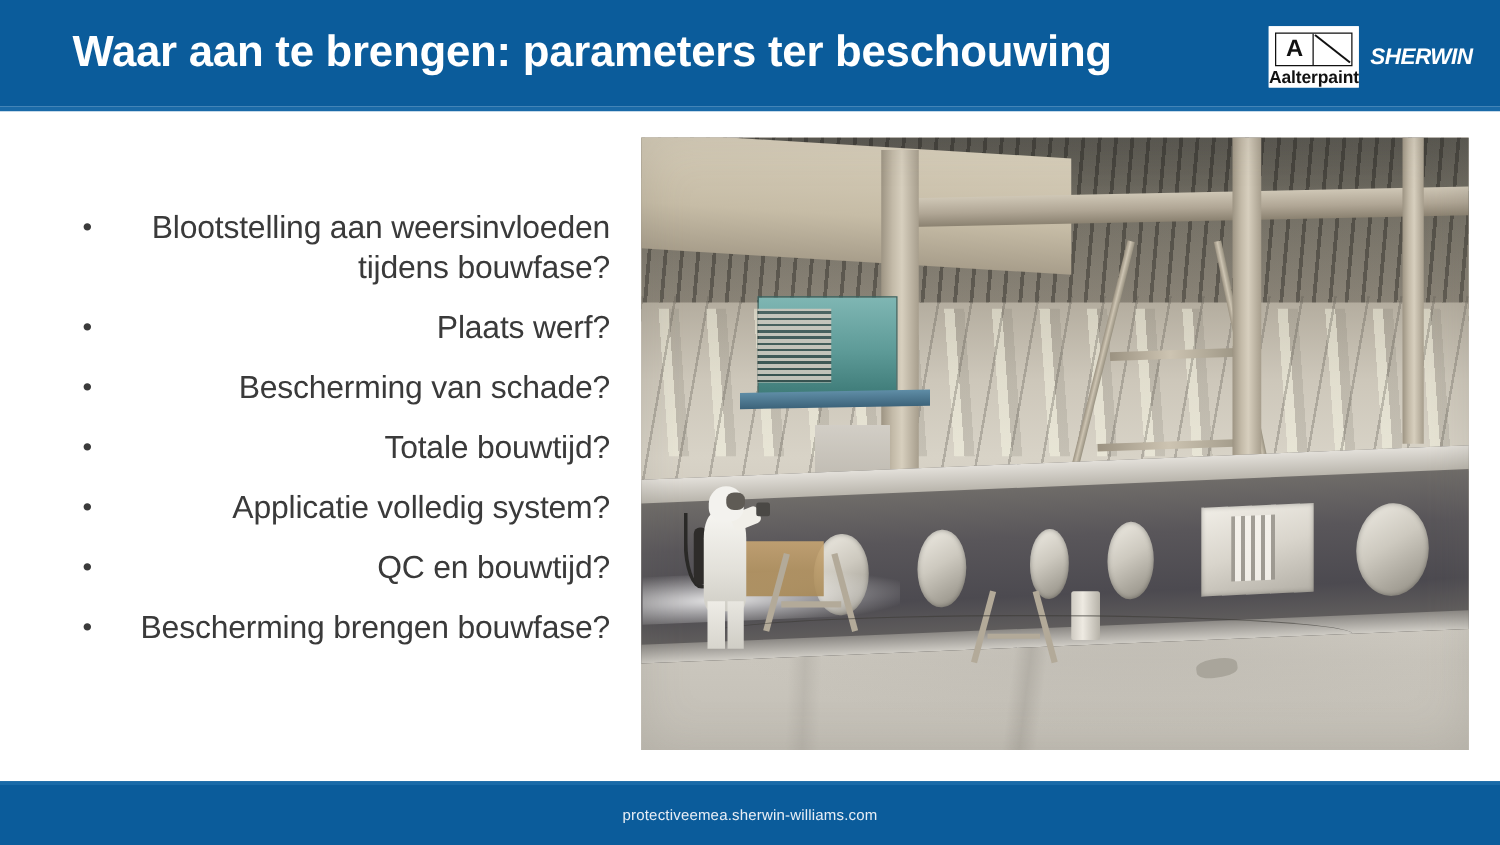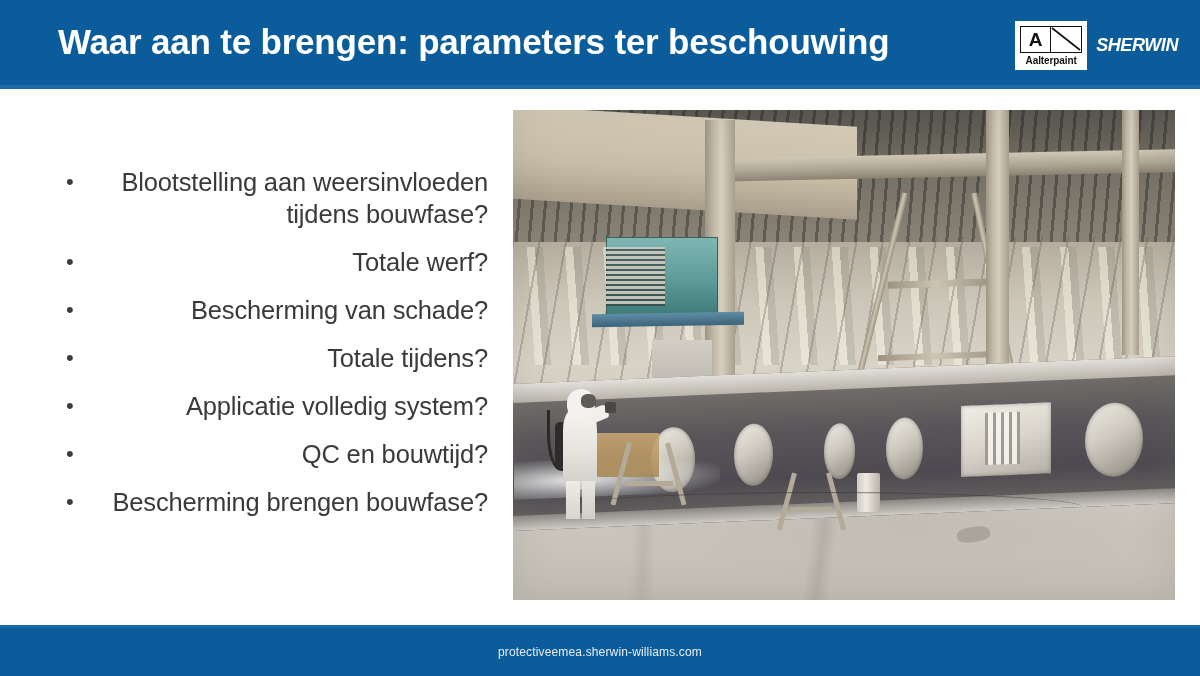--- a/index.html
+++ b/index.html
@@ -82,21 +82,21 @@
     color: #111111;
     line-height: 1;
   }
   .aalter-mark-right {
     width: 50%;
     position: relative;
     overflow: hidden;
   }
   .aalter-mark-right svg { display: block; }
   .aalter-word {
-    font-size: 10px;
+    font-size: 14px;
     font-weight: bold;
     color: #111111;
     line-height: 12px;
     margin-top: 2px;
     letter-spacing: -0.1px;
   }
   .sw-word {
     color: #ffffff;
     font-style: italic;
     font-weight: bold;
@@ -430,31 +430,31 @@
 
 <div class="bullet-list">
 
   <div class="bullet-item">
     <div class="bullet-dot">•</div>
     <div class="bullet-text">Blootstelling aan weersinvloeden tijdens bouwfase?</div>
   </div>
 
   <div class="bullet-item">
     <div class="bullet-dot">•</div>
-    <div class="bullet-text">Totale werf?</div>
+    <div class="bullet-text">Plaats werf?</div>
   </div>
 
   <div class="bullet-item">
     <div class="bullet-dot">•</div>
     <div class="bullet-text">Bescherming van schade?</div>
   </div>
 
   <div class="bullet-item">
     <div class="bullet-dot">•</div>
-    <div class="bullet-text">Totale tijdens?</div>
+    <div class="bullet-text">Totale bouwtijd?</div>
   </div>
 
   <div class="bullet-item">
     <div class="bullet-dot">•</div>
     <div class="bullet-text">Applicatie volledig system?</div>
   </div>
 
   <div class="bullet-item">
     <div class="bullet-dot">•</div>
     <div class="bullet-text">QC en bouwtijd?</div>

